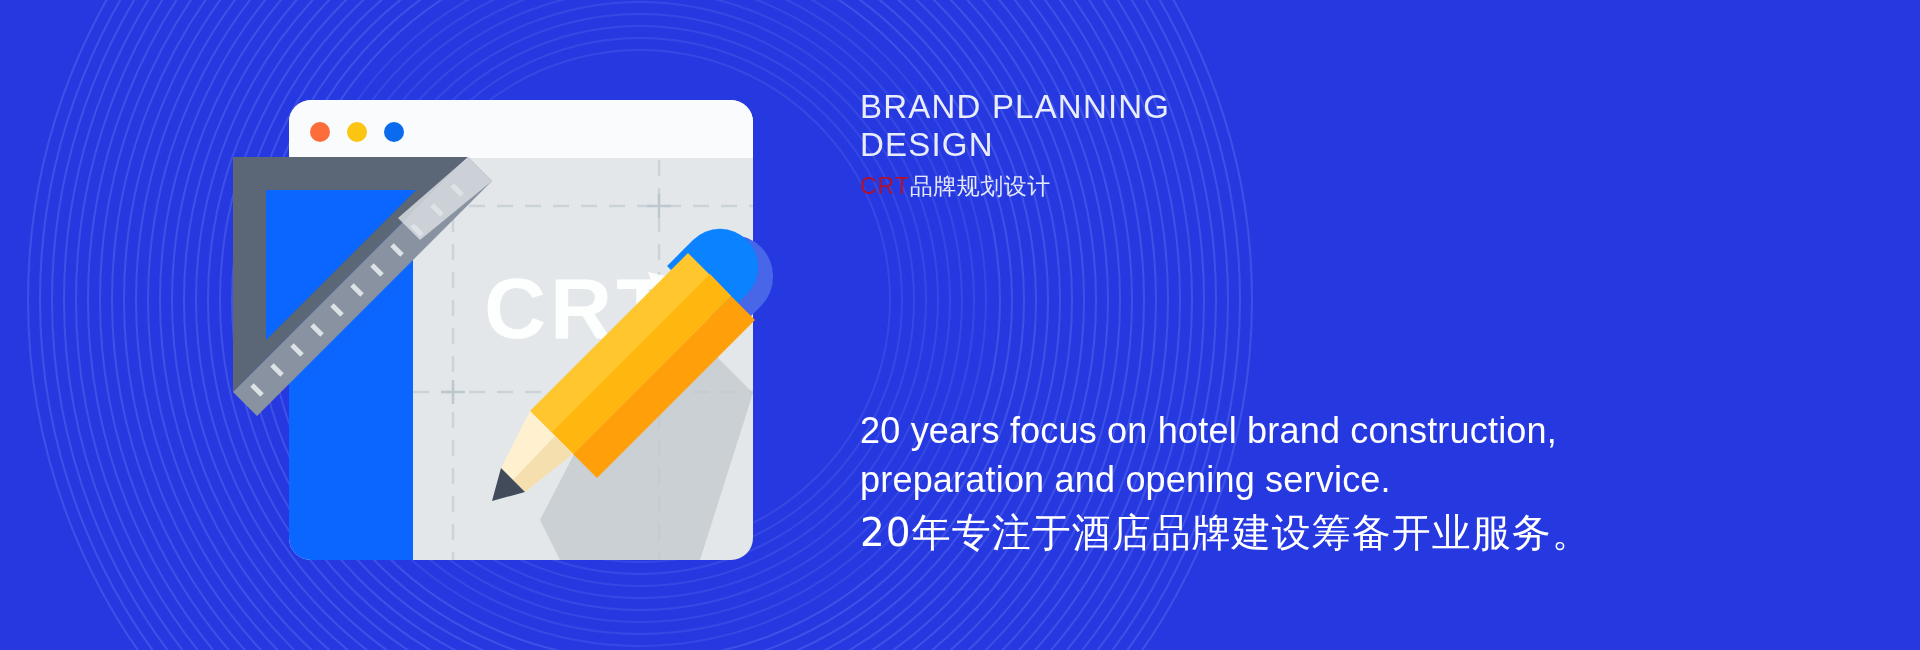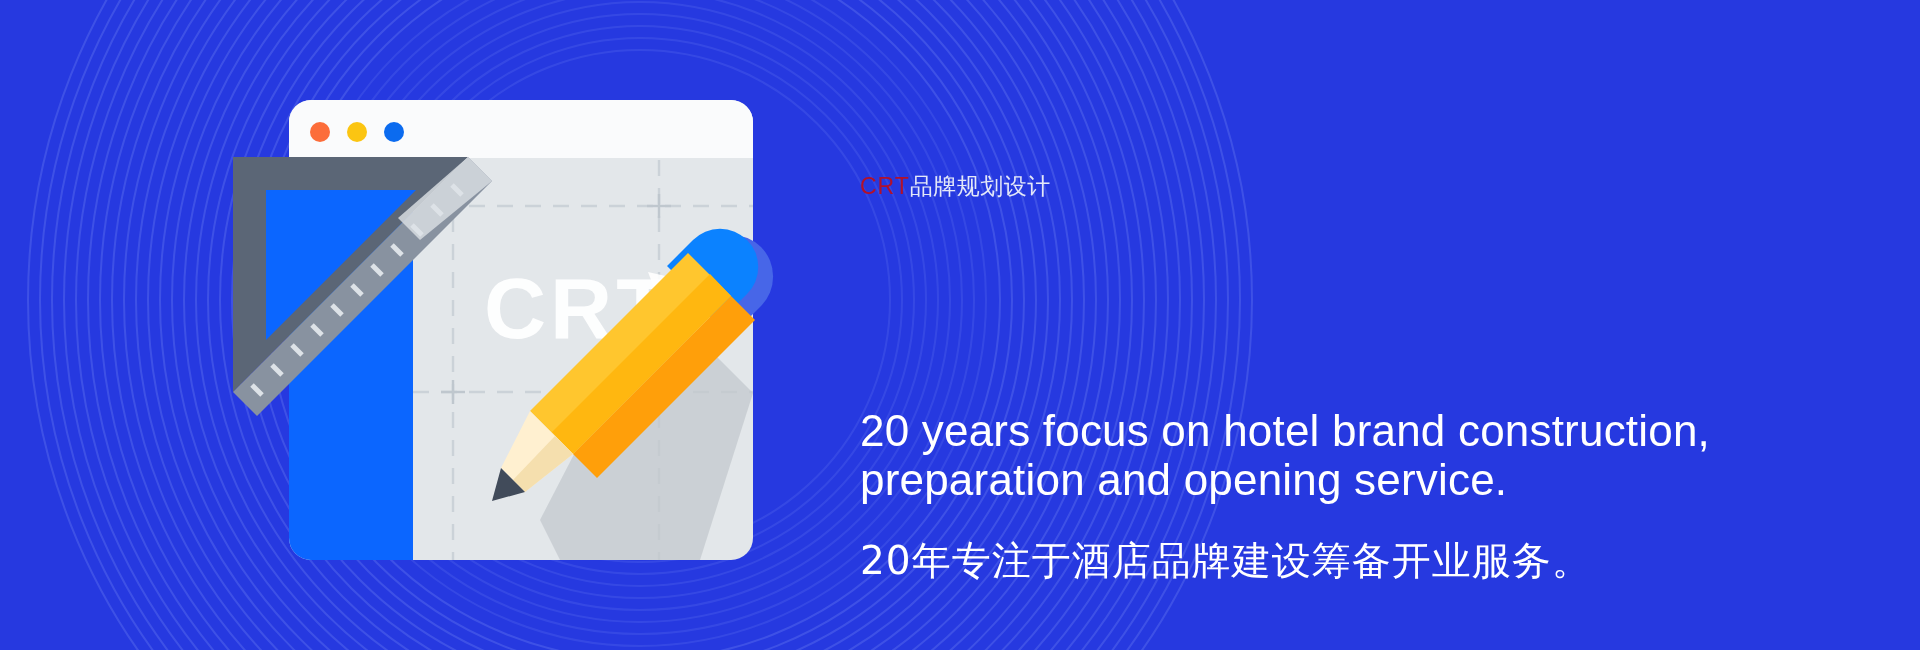--- a/index.html
+++ b/index.html
@@ -28,28 +28,27 @@
     letter-spacing:1.2px;font-weight:400;white-space:pre-line;
   }
   .sub-zh{
     position:absolute;left:0;top:172px;
     font-size:23px;line-height:28px;color:#E4E8F8;letter-spacing:.5px;
     font-family:Liberation Sans, sans-serif;
   }
   .sub-zh .crt{color:#B2112B;letter-spacing:1px;}
   .headline-en{
     position:absolute;left:0;top:406px;width:870px;
-    color:#FFFFFF;font-size:44px;line-height:49px;font-weight:400;
+    color:#FFFFFF;font-size:36px;line-height:49px;font-weight:400;
     letter-spacing:.2px;
   }
   .headline-zh{
     position:absolute;left:0;top:508px;
     color:#FFFFFF;font-size:39px;line-height:50px;letter-spacing:1px;
     font-family:"DejaVu Sans","Liberation Sans",sans-serif;
-    margin-top:28px;
   }
 </style>
 </head>
 <body>
 
 <div class="banner">
 
   <div class="rings">
     <svg width="1920" height="650" viewBox="0 0 1920 650" xmlns="http://www.w3.org/2000/svg">
       <g fill="none" stroke="#4356E8" stroke-width="2" opacity="0.85">
@@ -183,20 +182,22 @@
         <path d="M530 411 L573 454 L525 492 L501 468 Z" fill="#FFF0D0"></path>
         <path d="M555 436 L573 454 L525 492 L513 480 Z" fill="#F5DFAE"></path>
 
         <path d="M501 468 L525 492 L492 501 Z" fill="#414B5A"></path>
       </g>
     </svg>
   </div>
 
   <div class="copy">
 
+    <div class="eyebrow">BRAND PLANNING
+DESIGN</div>
 
     <div class="sub-zh">
       <span class="crt">CRT</span><span>品牌规划设计</span>
     </div>
 
     <div class="headline-en">20 years focus on hotel brand construction, preparation and opening service.</div>
 
     <div class="headline-zh">20年专注于酒店品牌建设筹备开业服务。</div>
 
   </div>

